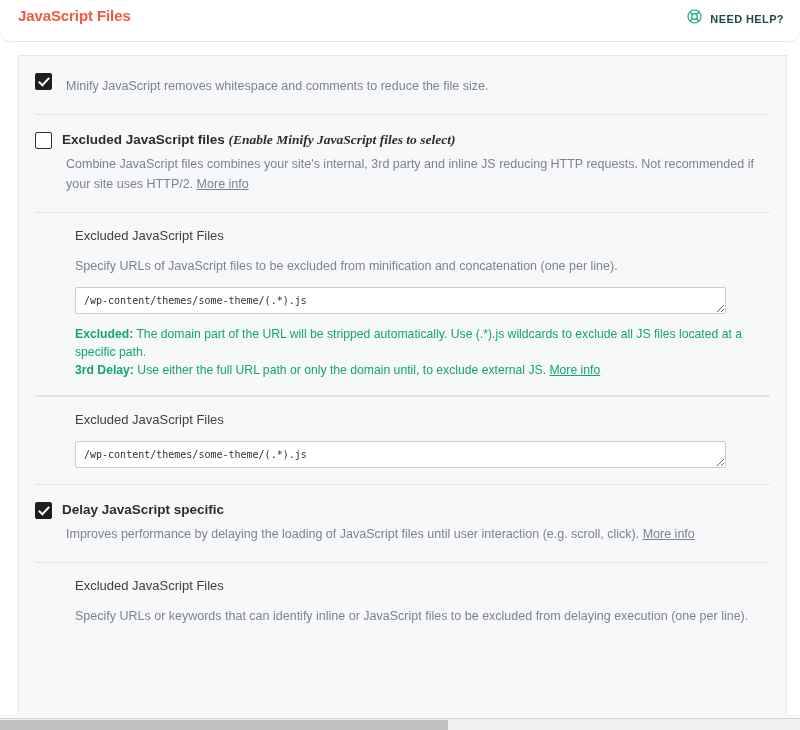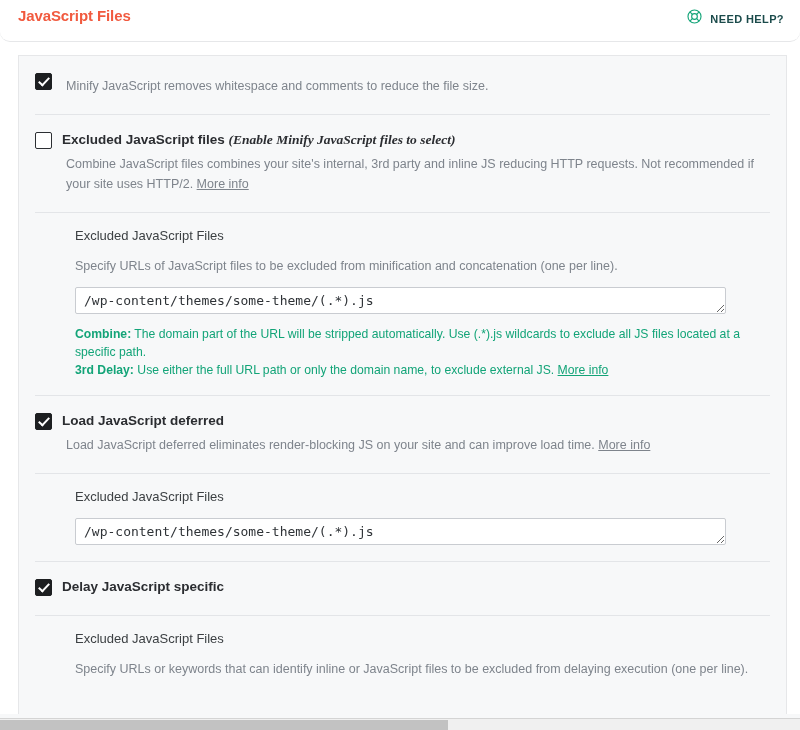--- a/index.html
+++ b/index.html
@@ -153,21 +153,21 @@
 
   textarea.exclude-box {
     display: block;
     width: 651px;
     height: 27px;
     padding: 5px 8px;
     border: 1px solid #c9ccd1;
     border-radius: 2px;
     background: #ffffff;
     font-family: "DejaVu Sans Mono", monospace;
-    font-size: 13px;
+    font-size: 10px;
     color: #2f3337;
     line-height: 16px;
     resize: vertical;
     overflow: hidden;
     outline: none;
   }
 
   .green-note {
     font-size: 12.2px;
     color: #13a478;
@@ -258,52 +258,44 @@
       </div>
     </div>
 
     <div class="divider"></div>
 
     <div class="subblock">
       <div class="sub-title">Excluded JavaScript Files</div>
       <div class="sub-desc">Specify URLs of JavaScript files to be excluded from minification and concatenation (one per line).</div>
       <textarea class="exclude-box" spellcheck="false" placeholder="" style="">/wp-content/themes/some-theme/(.*).js</textarea>
       <div class="green-note">
-        <b>Combine:</b><span> The domain part of the URL will be stripped automatically. Use (.*).js wildcards to exclude all JS files located at a specific path.</span><br>
-        <b>3rd Delay:</b><span> Use either the full URL path or only the domain name, to exclude external JS. </span><span class="link">More info</span>
-      </div>
+        <b>Excluded:</b><span> The domain part of the URL will be stripped automatically. Use (.*).js wildcards to exclude all JS files located at a specific path.</span><br>
+        <b>3rd Delay:</b><span> Use either the full URL path or only the domain until, to exclude external JS. </span><span class="link">More info</span>
+      </div>
+    </div>
+
+    <div class="divider"></div>
+
+
+    <div class="divider"></div>
+
+    <div class="subblock">
+      <div class="sub-title">Excluded JavaScript Files</div>
+      <textarea class="exclude-box" spellcheck="false" placeholder="" style="">/wp-content/themes/some-theme/(.*).js</textarea>
     </div>
 
     <div class="divider"></div>
 
     <div class="option">
       <div class="cb-wrap">
         <span class="checkbox checked"></span>
       </div>
       <div class="option-body">
-        <div class="option-title">Load JavaScript deferred</div>
-        <div class="option-desc"><span>Load JavaScript deferred eliminates render-blocking JS on your site and can improve load time.</span> <span class="link">More info</span></div>
-      </div>
-    </div>
-
-    <div class="divider"></div>
-
-    <div class="subblock">
-      <div class="sub-title">Excluded JavaScript Files</div>
-      <textarea class="exclude-box" spellcheck="false" placeholder="" style="">/wp-content/themes/some-theme/(.*).js</textarea>
-    </div>
-
-    <div class="divider"></div>
-
-    <div class="option">
-      <div class="cb-wrap">
-        <span class="checkbox checked"></span>
-      </div>
-      <div class="option-body">
         <div class="option-title">Delay JavaScript specific</div>
+        <div class="option-desc"><span>Improves performance by delaying the loading of JavaScript files until user interaction (e.g. scroll, click).</span> <span class="link">More info</span></div>
       </div>
     </div>
 
     <div class="divider"></div>
 
     <div class="subblock">
       <div class="sub-title">Excluded JavaScript Files</div>
       <div class="sub-desc">Specify URLs or keywords that can identify inline or JavaScript files to be excluded from delaying execution (one per line).</div>
 
     </div>

